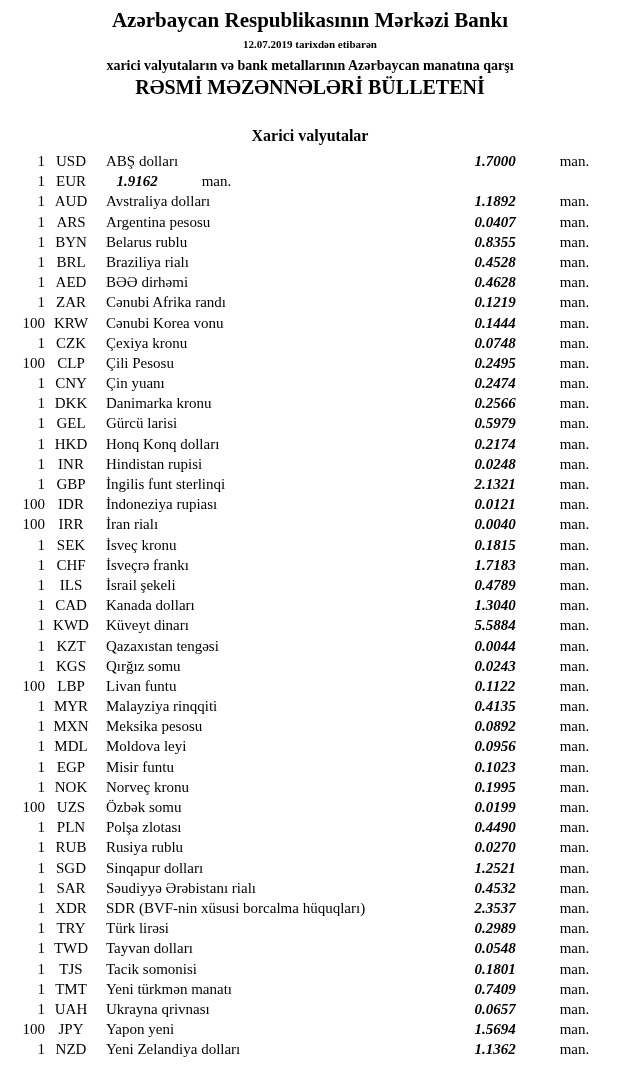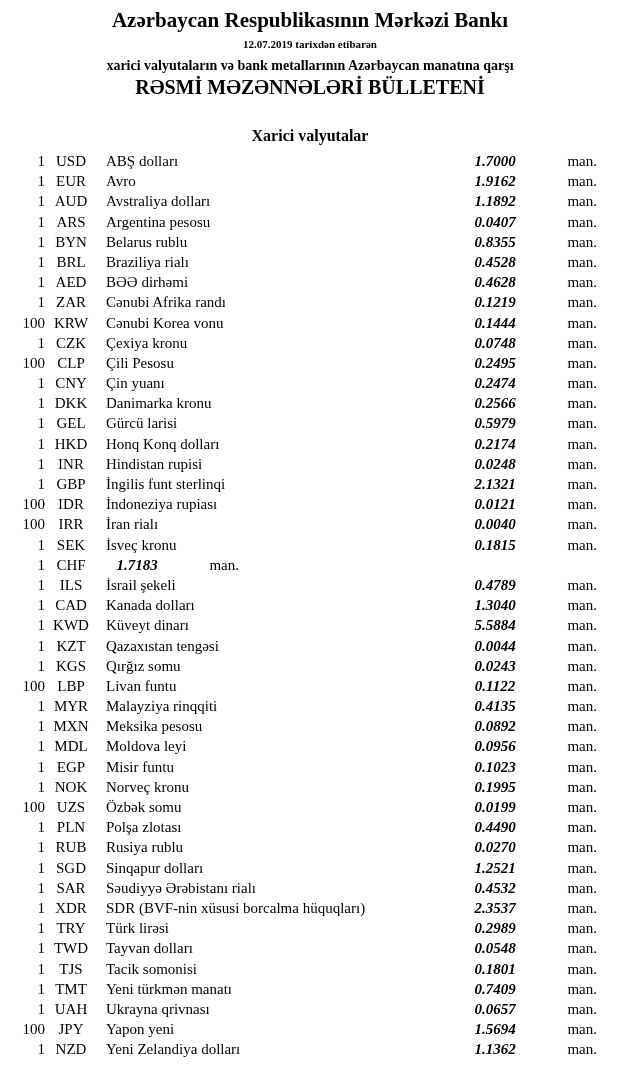--- a/index.html
+++ b/index.html
@@ -78,21 +78,21 @@
   .cell-rate {
     width: 80px;
     flex: 0 0 80px;
     text-align: center;
     font-weight: bold;
     font-style: italic;
   }
   .cell-unit {
     width: 45px;
     flex: 0 0 45px;
-    text-align: right;
+    text-align: center;
     padding-left: 17px;
   }
 </style>
 </head>
 <body>
 
 <div class="page">
 
   <div class="header">
     <div class="bank-name">Azərbaycan Respublikasının Mərkəzi Bankı</div>
@@ -107,21 +107,20 @@
       <div class="rate-row">
     <span class="cell-qty">1</span>
     <span class="cell-code">USD</span>
     <span class="cell-name">ABŞ dolları</span>
     <span class="cell-rate">1.7000</span>
     <span class="cell-unit">man.</span>
   </div>
       <div class="rate-row">
     <span class="cell-qty">1</span>
     <span class="cell-code">EUR</span>
-    <span class="cell-name">Avro</span>
     <span class="cell-rate">1.9162</span>
     <span class="cell-unit">man.</span>
   </div>
       <div class="rate-row">
     <span class="cell-qty">1</span>
     <span class="cell-code">AUD</span>
     <span class="cell-name">Avstraliya dolları</span>
     <span class="cell-rate">1.1892</span>
     <span class="cell-unit">man.</span>
   </div>
@@ -240,20 +239,21 @@
       <div class="rate-row">
     <span class="cell-qty">1</span>
     <span class="cell-code">SEK</span>
     <span class="cell-name">İsveç kronu</span>
     <span class="cell-rate">0.1815</span>
     <span class="cell-unit">man.</span>
   </div>
       <div class="rate-row">
     <span class="cell-qty">1</span>
     <span class="cell-code">CHF</span>
+    <span class="cell-name">İsveçrə frankı</span>
     <span class="cell-rate">1.7183</span>
     <span class="cell-unit">man.</span>
   </div>
       <div class="rate-row">
     <span class="cell-qty">1</span>
     <span class="cell-code">ILS</span>
     <span class="cell-name">İsrail şekeli</span>
     <span class="cell-rate">0.4789</span>
     <span class="cell-unit">man.</span>
   </div>

